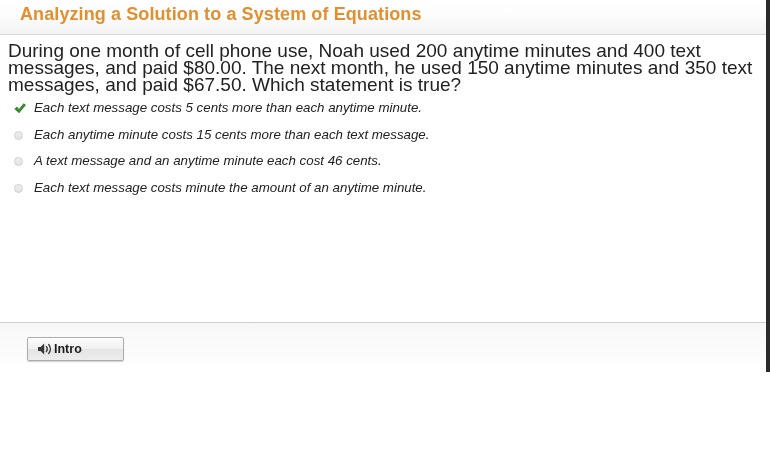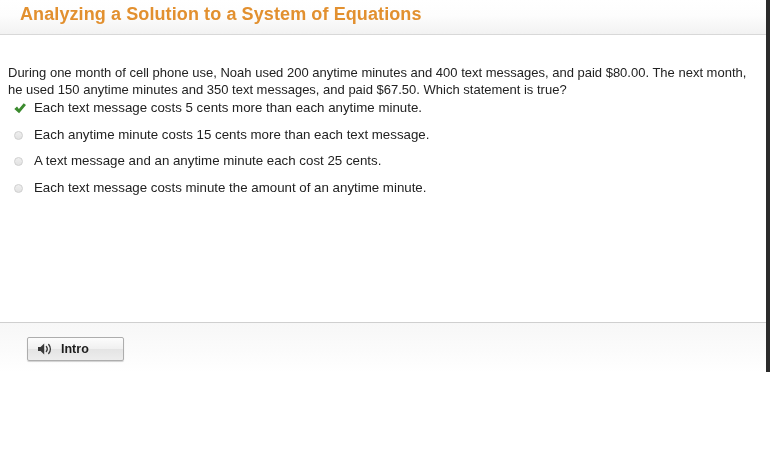--- a/index.html
+++ b/index.html
@@ -42,33 +42,34 @@
     font-weight: bold;
     color: #e2902f;
     letter-spacing: 0.1px;
     white-space: nowrap;
   }
 
   
   .question {
     position: absolute;
     left: 8px;
-    top: 64px;
+    top: 42px;
     width: 748px;
-    font-size: 13px;
+    font-size: 19px;
     line-height: 17px;
     color: #222222;
   }
 
   
   .options {
     position: absolute;
     left: 0;
     top: 99px;
     width: 760px;
+    font-style: italic;
   }
   .option-row {
     position: relative;
     height: 26.5px;
   }
   .option-marker {
     position: absolute;
     left: 13px;
     top: 3px;
     width: 14px;
@@ -125,21 +126,21 @@
     box-shadow: 0 1px 1px rgba(0,0,0,0.18);
     cursor: pointer;
   }
   .speaker-icon {
     margin-left: 9px;
     width: 17px;
     height: 14px;
     flex: none;
   }
   .audio-label {
-    margin-left: 7px;
+    margin-left: 0;
     font-size: 12.5px;
     font-weight: bold;
     color: #1d1d1d;
   }
 </style>
 </head>
 <body>
 
 <div class="screen">
 
@@ -164,21 +165,21 @@
       <span class="option-marker">
         <span class="radio-dot"></span>
       </span>
       <span class="option-label">Each anytime minute costs 15 cents more than each text message.</span>
     </div>
 
     <div class="option-row">
       <span class="option-marker">
         <span class="radio-dot"></span>
       </span>
-      <span class="option-label">A text message and an anytime minute each cost 25 cents.</span>
+      <span class="option-label">A text message and an anytime minute each cost 46 cents.</span>
     </div>
 
     <div class="option-row">
       <span class="option-marker">
         <span class="radio-dot"></span>
       </span>
       <span class="option-label">Each text message costs minute the amount of an anytime minute.</span>
     </div>
 
   </div>

